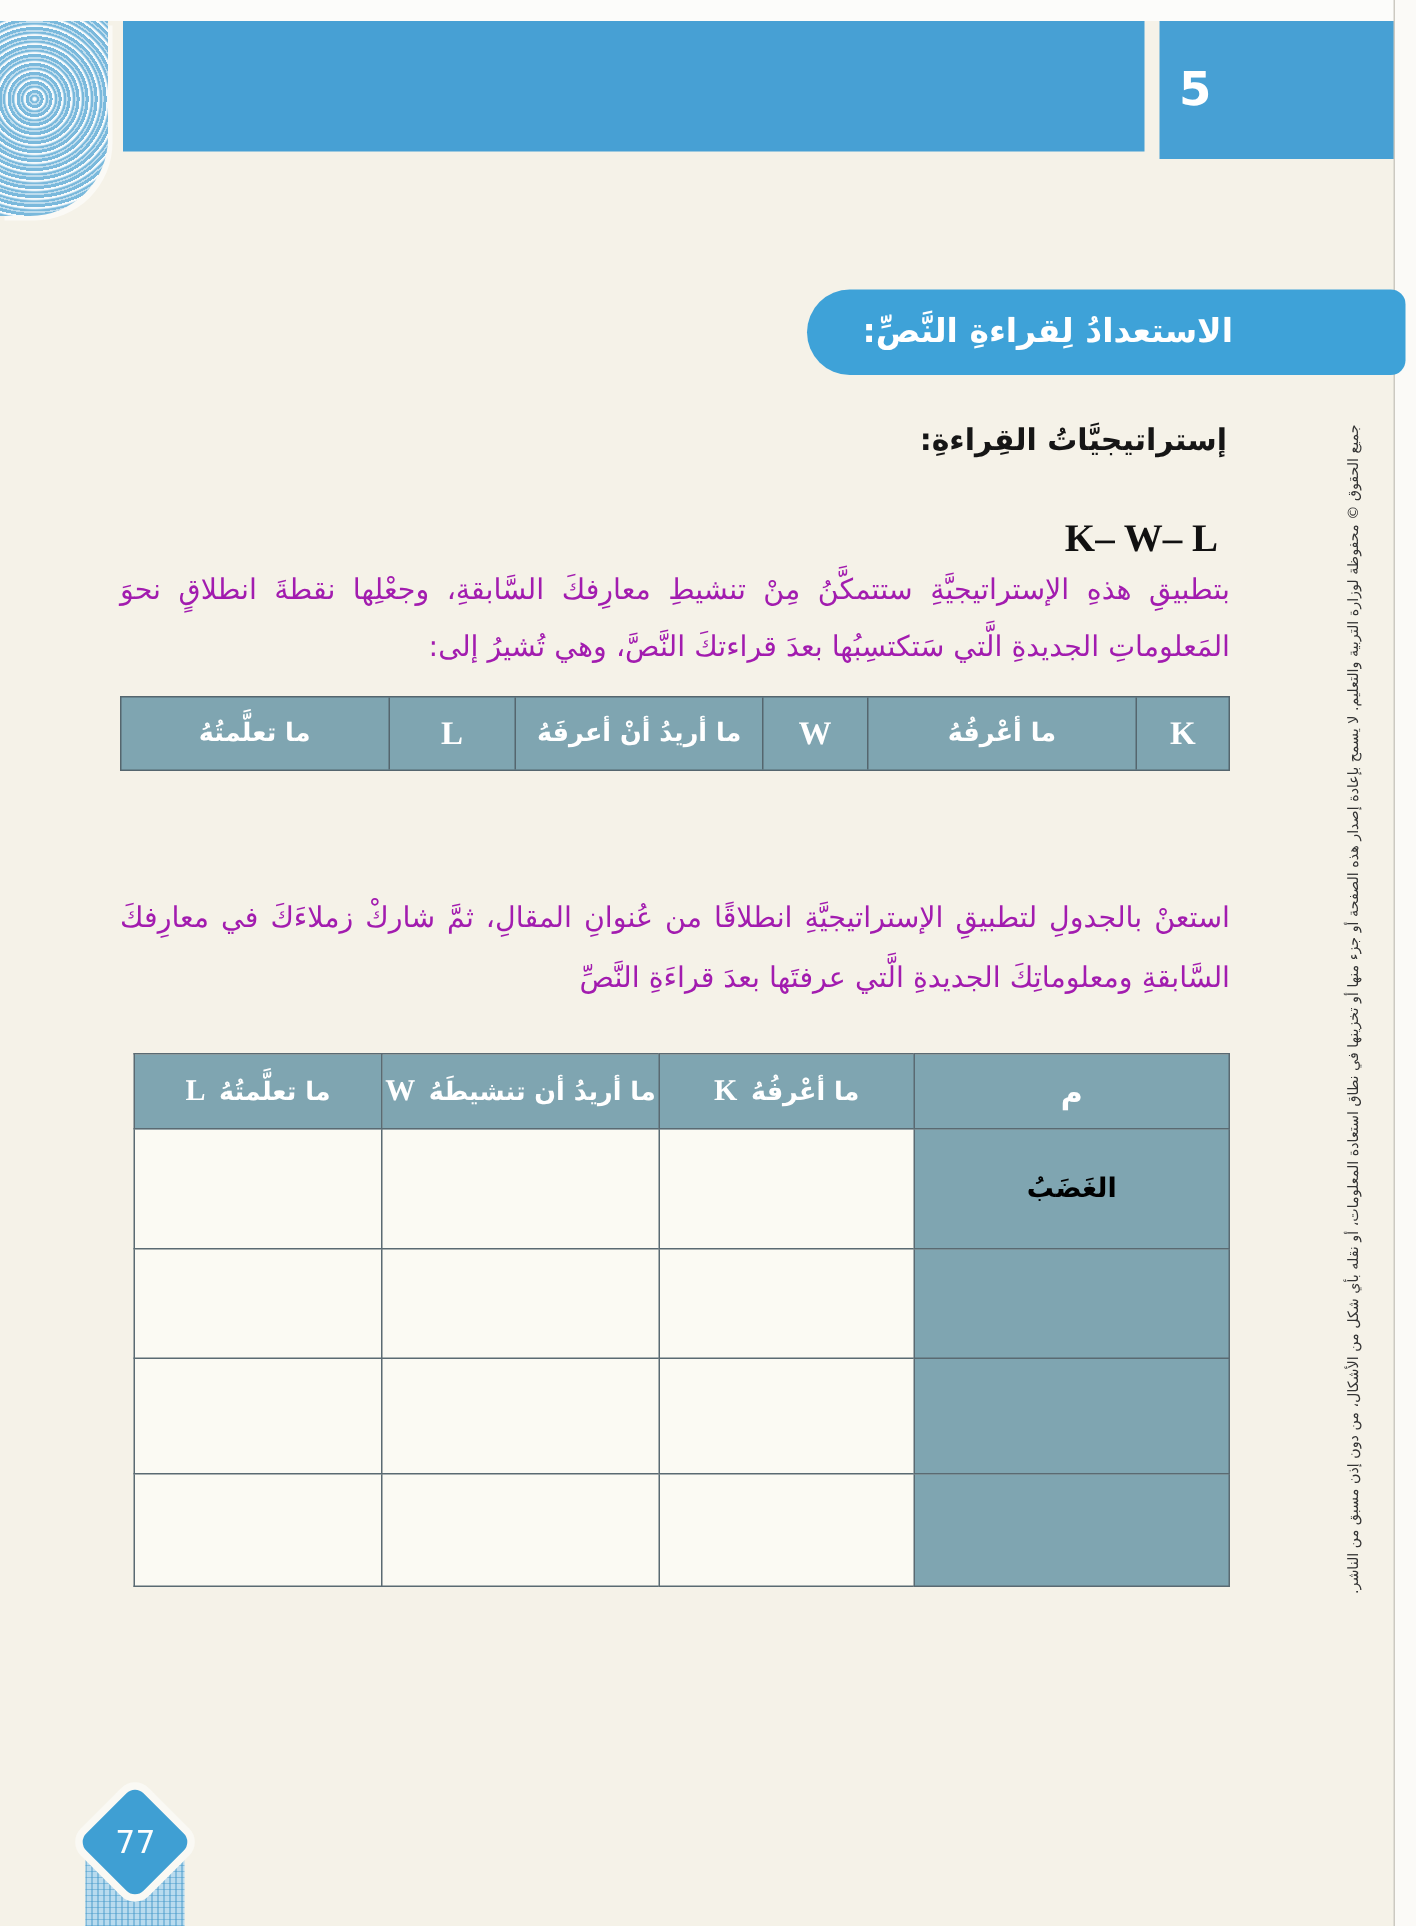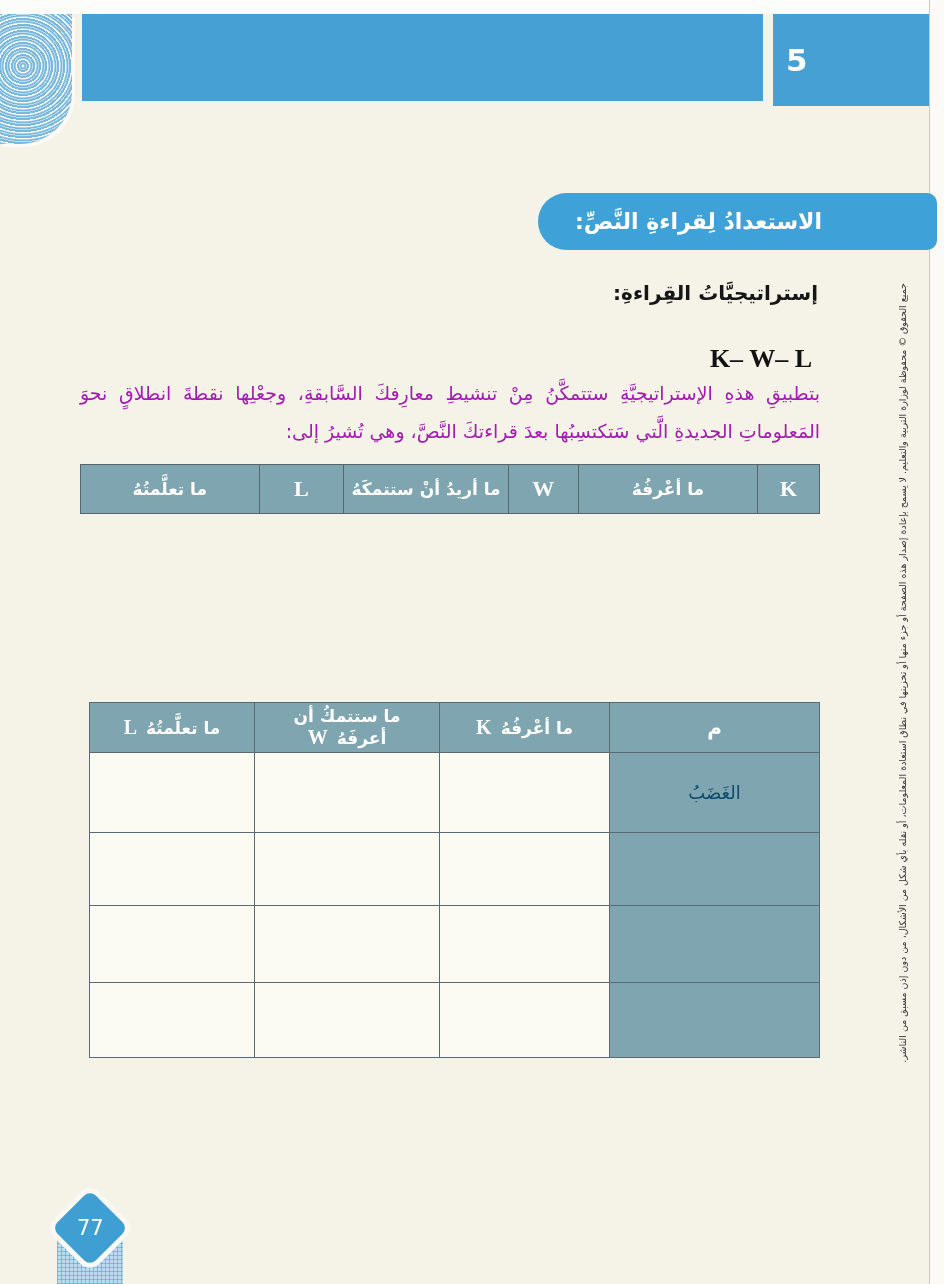--- a/index.html
+++ b/index.html
@@ -73,21 +73,21 @@
   .table1 .ar{font-size:17px;font-weight:bold;direction:rtl;}
   .lat{font-family:"Liberation Serif","DejaVu Serif",serif;font-weight:bold;}
   .table1 .lat{font-size:22px;}
   
   .table2{left:89px;top:702px;}
   table.kwl-act{border-collapse:collapse;table-layout:fixed;direction:rtl;}
   table.kwl-act th, table.kwl-act td{
     border:1px solid #5a6a72;padding:0;text-align:center;vertical-align:middle;
   }
   table.kwl-act th{background:#7fa5b1;color:#fff;font-size:17px;font-weight:bold;}
-  table.kwl-act td.topic{background:#7fa5b1;color:#0c4a6e;font-size:18px;font-weight:normal;}
+  table.kwl-act td.topic{background:#7fa5b1;color:#000000;font-size:18px;font-weight:bold;}
   table.kwl-act td.blank{background:#fbfaf3;}
   table.kwl-act th .lat{font-size:20px;margin-inline-start:9px;}
   
   .sidebar-copy{
     left:897px;top:1008px;width:725px;height:15px;
     transform:rotate(-90deg);transform-origin:0 0;
     direction:rtl;white-space:nowrap;
     font-size:9.5px;color:#333;
   }
   
@@ -129,44 +129,48 @@
 
   <div class="abs para para1">
     <div class="line full">بتطبيقِ هذهِ الإستراتيجيَّةِ ستتمكَّنُ مِنْ تنشيطِ معارِفكَ السَّابقةِ، وجعْلِها نقطةَ انطلاقٍ نحوَ</div>
     <div class="line last">المَعلوماتِ الجديدةِ الَّتي سَتكتسِبُها بعدَ قراءتكَ النَّصَّ، وهي تُشيرُ إلى:</div>
   </div>
 
   <div class="abs table1">
     <div class="cell lat" style="width:62px">K</div>
     <div class="cell ar" style="width:180px">ما أعْرفُهُ</div>
     <div class="cell lat" style="width:70px">W</div>
-    <div class="cell ar" style="width:165px">ما أريدُ أنْ ستتمكَهُ</div>
+    <div class="cell ar" style="width:165px">ما أريدُ أنْ أعرفَهُ</div>
     <div class="cell lat" style="width:85px">L</div>
     <div class="cell ar" style="width:178px">ما تعلَّمتُهُ</div>
   </div>
 
+  <div class="abs para para2">
+    <div class="line full">استعنْ بالجدولِ لتطبيقِ الإستراتيجيَّةِ انطلاقًا من عُنوانِ المقالِ، ثمَّ شاركْ زملاءَكَ في معارِفكَ</div>
+    <div class="line last">السَّابقةِ ومعلوماتِكَ الجديدةِ الَّتي عرفتَها بعدَ قراءَةِ النَّصِّ</div>
+  </div>
 
   <div class="abs table2">
     <table class="kwl-act" dir="rtl">
       <colgroup>
           <col style="width:210px">
           <col style="width:170px">
           <col style="width:185px">
           <col style="width:165px">
         </colgroup>
       <tbody>
           <tr style="height:50px">
         <th style="font-size:20px">
           <span>م</span>
         </th>
         <th>
           <span>ما أعْرفُهُ</span><span class="lat">K</span>
         </th>
         <th>
-          <span>ما ستتمكُ أن أعرفَهُ</span><span class="lat">W</span>
+          <span>ما أريدُ أن تنشيطَهُ</span><span class="lat">W</span>
         </th>
         <th>
           <span>ما تعلَّمتُهُ</span><span class="lat">L</span>
         </th>
       </tr>
       <tr style="height:80px">
         <td class="topic">الغَضَبُ</td>
         <td class="blank"></td>
         <td class="blank"></td>
         <td class="blank"></td>

